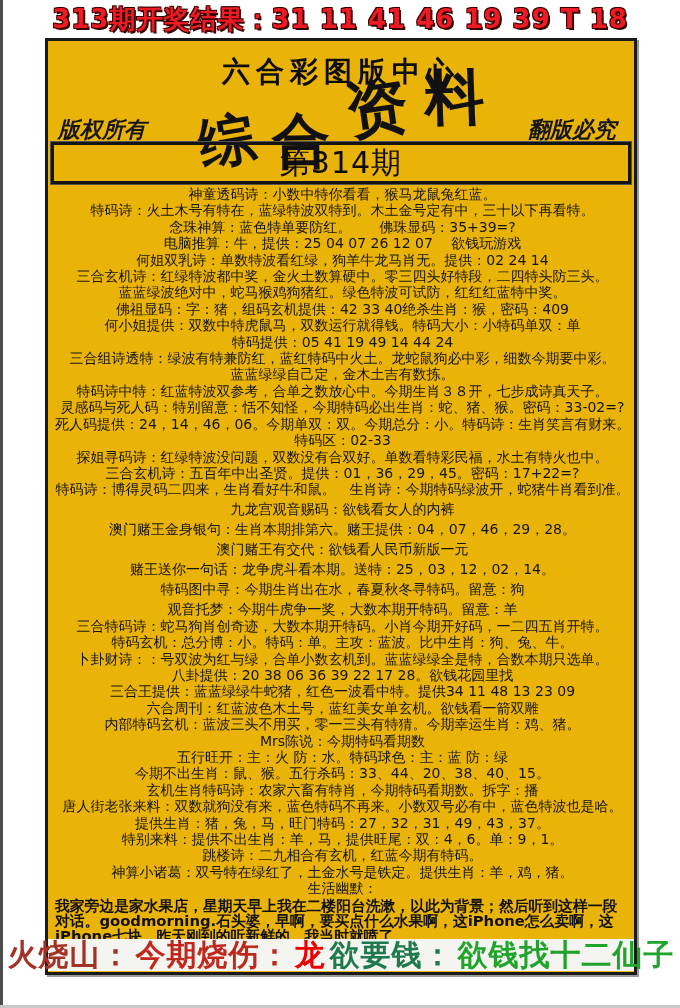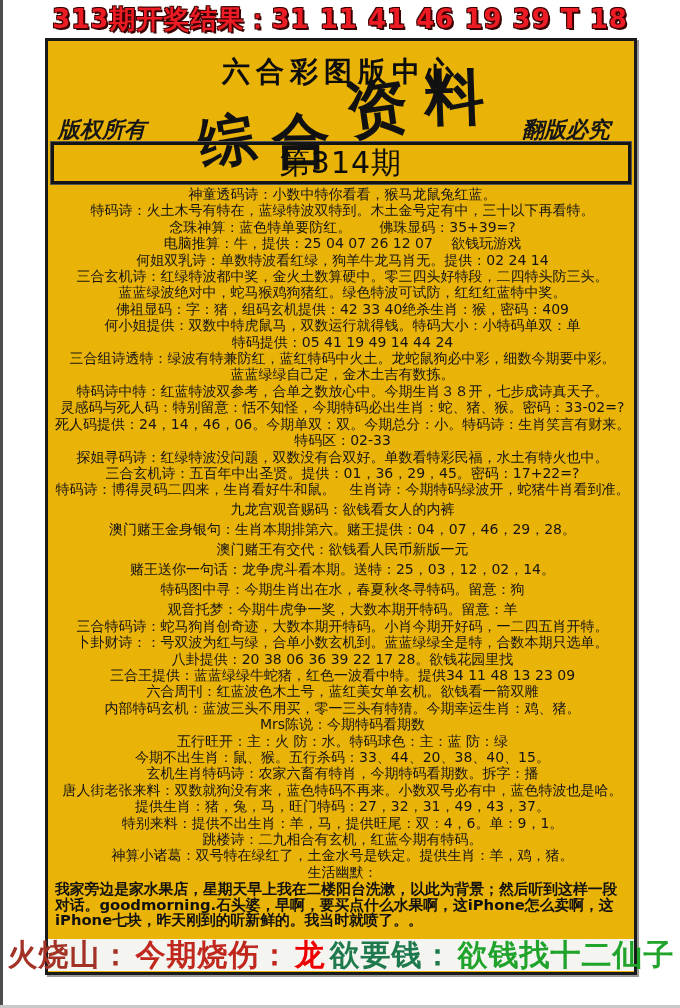--- a/index.html
+++ b/index.html
@@ -39,21 +39,21 @@
   .calligraphy span{display:inline-block;margin:0 6px;}
   .cal-0{font-size:56px;transform:translateY(18px) rotate(-6deg);}
   .cal-1{font-size:58px;transform:translateY(24px) rotate(3deg);}
   .cal-2{font-size:62px;transform:translateY(-2px) rotate(-4deg);}
   .cal-3{font-size:60px;transform:translateY(-8px) rotate(2deg);}
   .copyright{
     position:absolute;top:74px;font-size:22px;font-weight:bold;color:#161616;
     font-family:"DejaVu Serif","Liberation Serif",serif;font-style:italic;white-space:nowrap;
   }
   .copyright.left{left:10px;}
-  .copyright.right{right:24px;}
+  .copyright.right{right:18px;}
 
   .issue-box{
     position:absolute;top:101px;left:3px;right:3px;height:36px;
     border:3px solid #141414;outline:1px solid #555;
     display:flex;align-items:center;justify-content:center;
   }
   .issue-title{font-size:30px;font-weight:normal;color:#0c0c0c;letter-spacing:1px;}
 
   .content{
     position:absolute;top:145px;left:7px;right:4px;color:#141414;
@@ -124,20 +124,21 @@
         <div class="line">探姐寻码诗：红绿特波没问题，双数没有合双好。单数看特彩民福，水土有特火也中。</div>
         <div class="line">三合玄机诗：五百年中出圣贤。提供：01，36，29，45。密码：17+22=?</div>
         <div class="line">特码诗：博得灵码二四来，生肖看好牛和鼠。　生肖诗：今期特码绿波开，蛇猪牛肖看到准。</div>
         <div class="line">九龙宫观音赐码：欲钱看女人的内裤</div>
         <div class="line">澳门赌王金身银句：生肖本期排第六。赌王提供：04，07，46，29，28。</div>
         <div class="line">澳门赌王有交代：欲钱看人民币新版一元</div>
         <div class="line">赌王送你一句话：龙争虎斗看本期。送特：25，03，12，02，14。</div>
         <div class="line">特码图中寻：今期生肖出在水，春夏秋冬寻特码。留意：狗</div>
         <div class="line">观音托梦：今期牛虎争一奖，大数本期开特码。留意：羊</div>
         <div class="line">三合特码诗：蛇马狗肖创奇迹，大数本期开特码。小肖今期开好码，一二四五肖开特。</div>
+        <div class="line">特码玄机：总分博：小。特码：单。主攻：蓝波。比中生肖：狗、兔、牛。</div>
         <div class="line">卜卦财诗：：号双波为红与绿，合单小数玄机到。蓝蓝绿绿全是特，合数本期只选单。</div>
         <div class="line">八卦提供：20 38 06 36 39 22 17 28。欲钱花园里找</div>
         <div class="line">三合王提供：蓝蓝绿绿牛蛇猪，红色一波看中特。提供34 11 48 13 23 09</div>
         <div class="line">六合周刊：红蓝波色木土号，蓝红美女单玄机。欲钱看一箭双雕</div>
         <div class="line">内部特码玄机：蓝波三头不用买，零一三头有特猜。今期幸运生肖：鸡、猪。</div>
         <div class="line">Mrs陈说：今期特码看期数</div>
         <div class="line">五行旺开：主：火 防：水。特码球色：主：蓝 防：绿</div>
         <div class="line">今期不出生肖：鼠、猴。五行杀码：33、44、20、38、40、15。</div>
         <div class="line">玄机生肖特码诗：农家六畜有特肖，今期特码看期数。拆字：播</div>
         <div class="line">唐人街老张来料：双数就狗没有来，蓝色特码不再来。小数双号必有中，蓝色特波也是哈。</div>

